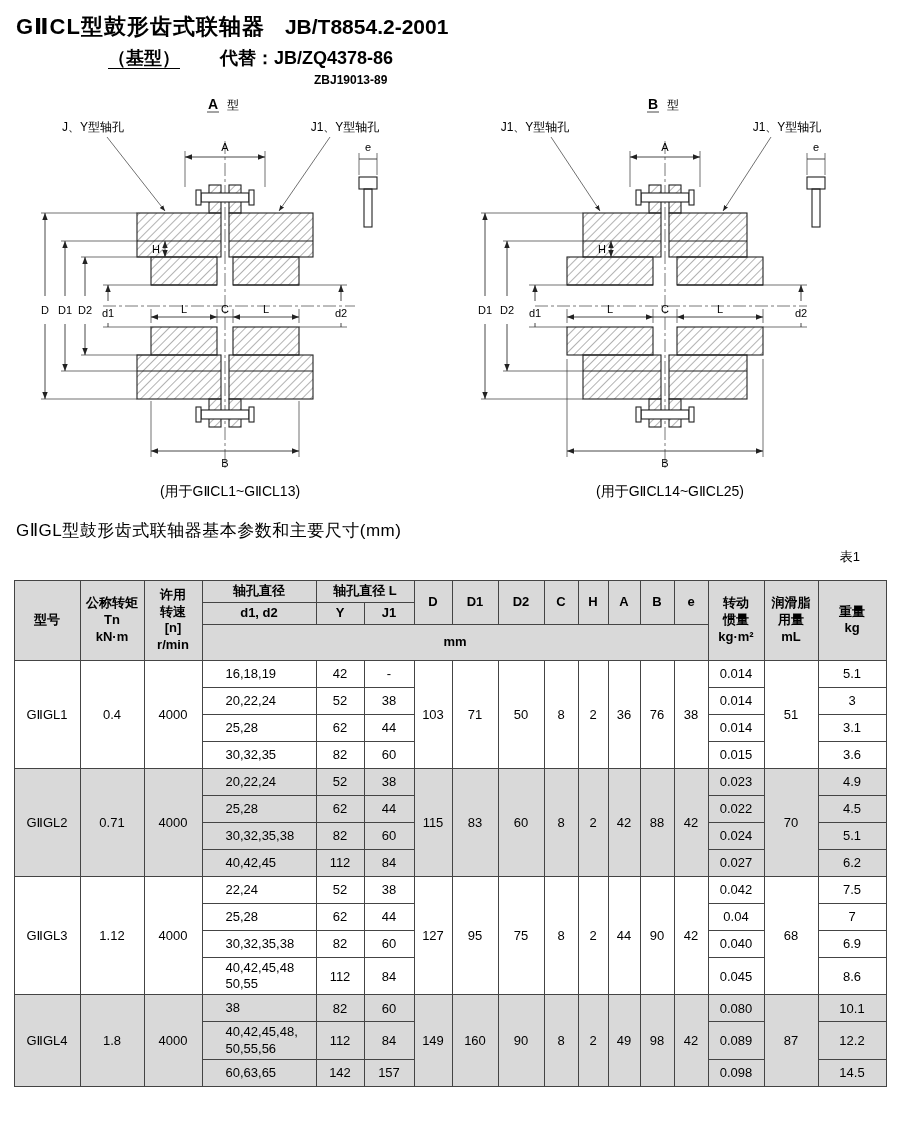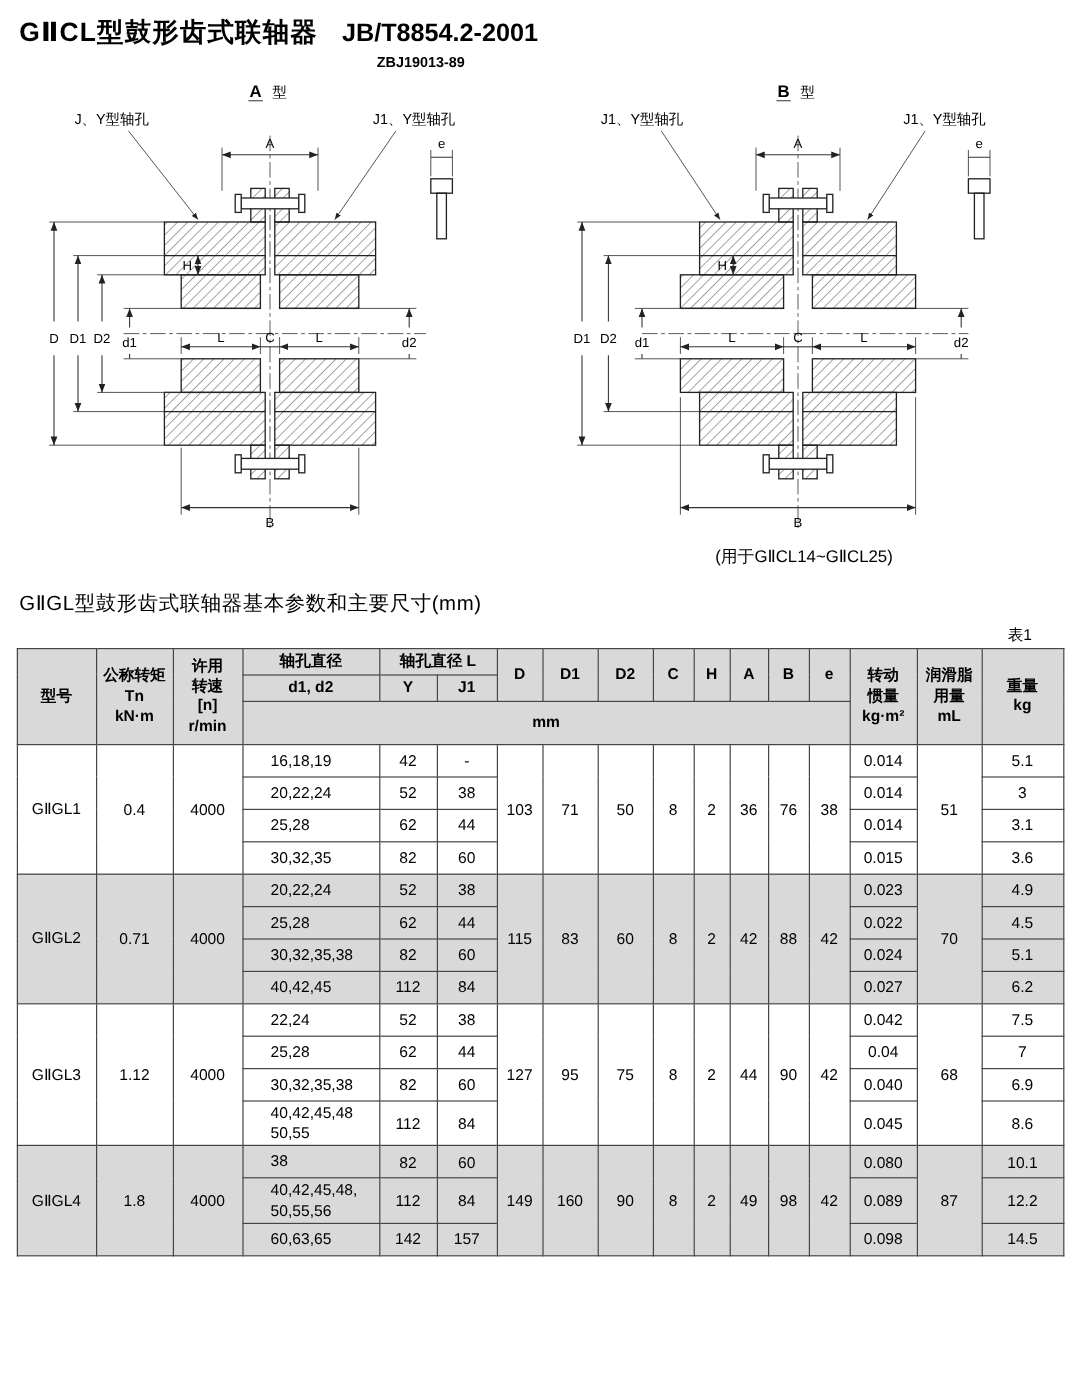--- a/index.html
+++ b/index.html
@@ -30,21 +30,21 @@
   svg .ptw { stroke:#222; stroke-width:1.1; fill:#fff; }
   svg .cl  { stroke:#555; stroke-width:0.8; stroke-dasharray:13 3 3 3; fill:none; }
   svg .dl  { stroke:#333; stroke-width:0.9; fill:none; }
   svg .ext { stroke:#333; stroke-width:0.7; fill:none; }
   svg text { font-size:11px; fill:#000; }
   svg .lbl { text-anchor:middle; }
   svg .cnl { font-size:12px; }
   svg .tl  { font-size:14px; font-weight:bold; }
 
   
-  .section-head { padding:18px 16px 0 16px; }
+  .section-head { padding:18px 16px 12px 16px; }
   .section-title { font-size:17px; letter-spacing:0.5px; }
   .table-label { text-align:right; font-size:13px; font-weight:normal; padding:6px 24px 2px 0; }
 
   
   table.params { border-collapse:collapse; margin:0 auto; table-layout:fixed; width:872px; }
   .params th, .params td {
     border:1px solid #444; text-align:center; vertical-align:middle;
     font-size:13px; padding:2px 2px;
   }
   .params thead th { background:#d9d9d9; font-weight:bold; line-height:1.3; }
@@ -55,20 +55,24 @@
 </style>
 </head>
 <body>
 
 <div class="page">
 
   <div class="doc-header">
     <div class="title-row">
       <span class="t-main">GⅡCL型鼓形齿式联轴器</span>
       <span class="t-std">JB/T8854.2-2001</span>
+    </div>
+    <div class="subtitle-row">
+      <span class="t-base">（基型）</span>
+      <span class="t-rep">代替：JB/ZQ4378-86</span>
     </div>
     <div class="subtitle-row2">ZBJ19013-89</div>
   </div>
 
   <div class="figures">
 
     <figure class="fig">
       <svg viewBox="0 0 430 392" width="430" height="392" xmlns="http://www.w3.org/2000/svg">
         <defs>
           <pattern id="hA" patternUnits="userSpaceOnUse" width="6" height="6" patternTransform="rotate(45)">
@@ -176,20 +180,21 @@
           <line class="dl" x1="93" y1="232" x2="93" y2="236"></line>
           <text class="lbl" x="93" y="226">d1</text>
 
           <line class="ext" x1="284" y1="194" x2="332" y2="194"></line>
           <line class="ext" x1="284" y1="236" x2="332" y2="236"></line>
           <line class="dl" x1="326" y1="194" x2="326" y2="210" marker-start="url(#aA)"></line>
           <line class="dl" x1="326" y1="232" x2="326" y2="236"></line>
           <text class="lbl" x="326" y="226">d2</text>
         </g>
       </svg>
+      <figcaption>(用于GⅡCL1~GⅡCL13)</figcaption>
     </figure>
 
     <figure class="fig">
       <svg viewBox="0 0 430 392" width="430" height="392" xmlns="http://www.w3.org/2000/svg">
         <defs>
           <pattern id="hB" patternUnits="userSpaceOnUse" width="6" height="6" patternTransform="rotate(45)">
             <line x1="0" y1="0" x2="0" y2="6" stroke="#666" stroke-width="1"></line>
           </pattern>
           <marker id="aB" viewBox="0 0 10 10" refX="9" refY="5" markerWidth="9" markerHeight="9" orient="auto-start-reverse">
             <path d="M0,1.5 L9,5 L0,8.5 z" fill="#222"></path>

